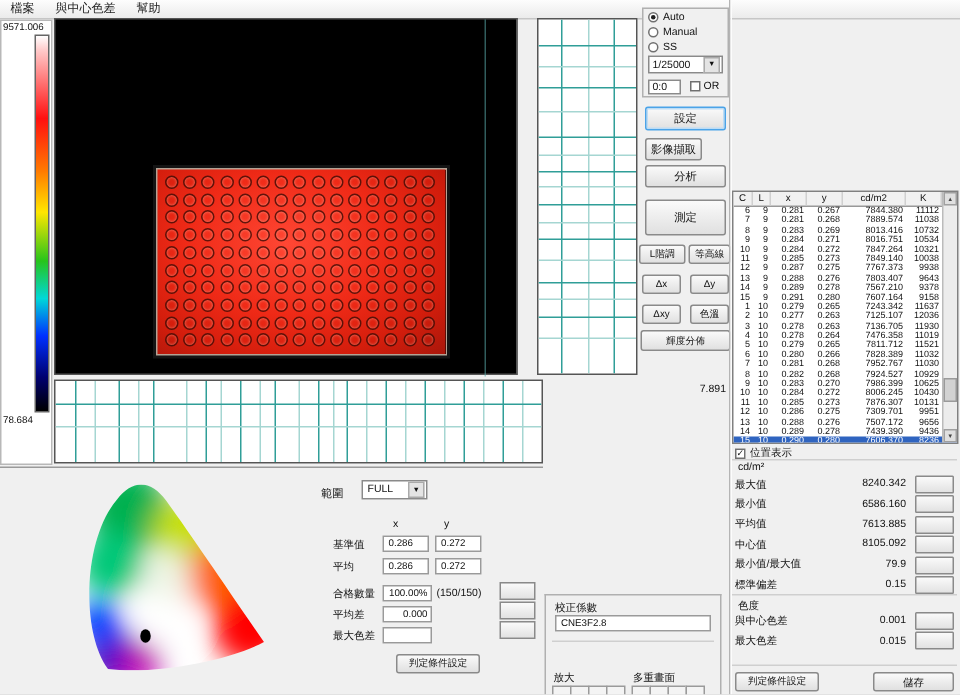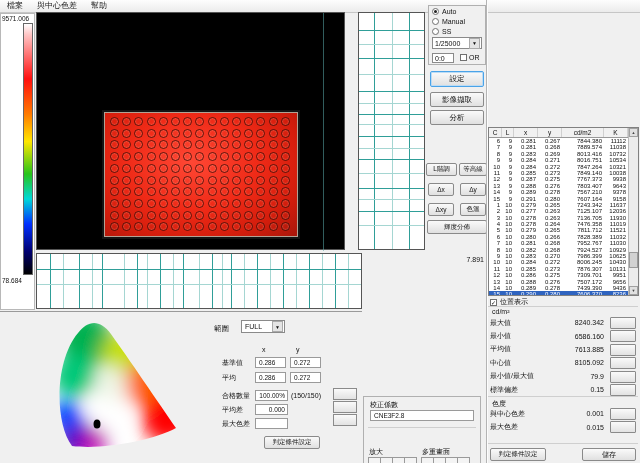--- a/index.html
+++ b/index.html
@@ -370,22 +370,23 @@
       <span class="dd">▼</span>
     </div>
     <div class="gain-row">
       <span class="gain-field">0:0</span>
       <span class="cb"></span>
       <span>OR</span>
     </div>
   </div>
 
   <div class="btn focus" style="left:430px;top:71px;width:54px;height:16px;">設定</div>
-  <div class="btn" style="left:430px;top:92px;width:54px;height:15px;">影像擷取</div>
+  <div class="btn" style="left:430px;top:92px;width:38px;height:15px;">影像擷取</div>
   <div class="btn" style="left:430px;top:110px;width:54px;height:15px;">分析</div>
+  <div class="btn" style="left:430px;top:133px;width:54px;height:24px;">測定</div>
   <div class="btn" style="left:426px;top:163px;width:31px;height:13px;font-size:6.5px;">L階調</div>
   <div class="btn" style="left:459px;top:163px;width:28px;height:13px;font-size:6.5px;">等高線</div>
   <div class="btn" style="left:428px;top:183px;width:26px;height:13px;font-size:6.5px;">Δx</div>
   <div class="btn" style="left:460px;top:183px;width:26px;height:13px;font-size:6.5px;">Δy</div>
   <div class="btn" style="left:428px;top:203px;width:26px;height:13px;font-size:6.5px;">Δxy</div>
   <div class="btn" style="left:460px;top:203px;width:26px;height:13px;font-size:6.5px;">色溫</div>
   <div class="btn" style="left:427px;top:220px;width:60px;height:14px;font-size:6.5px;">輝度分佈</div>
 
   <div class="vgroove"></div>
   <div class="vgroove2"></div>

